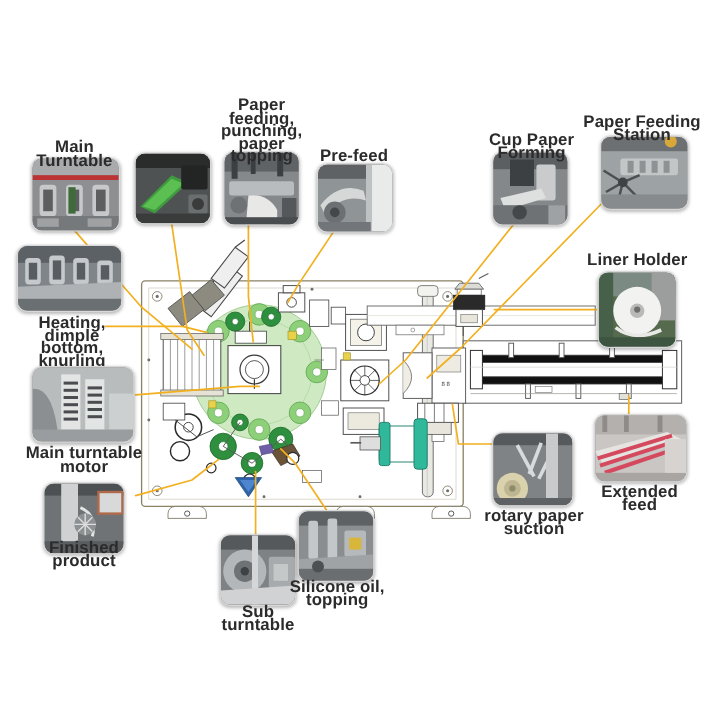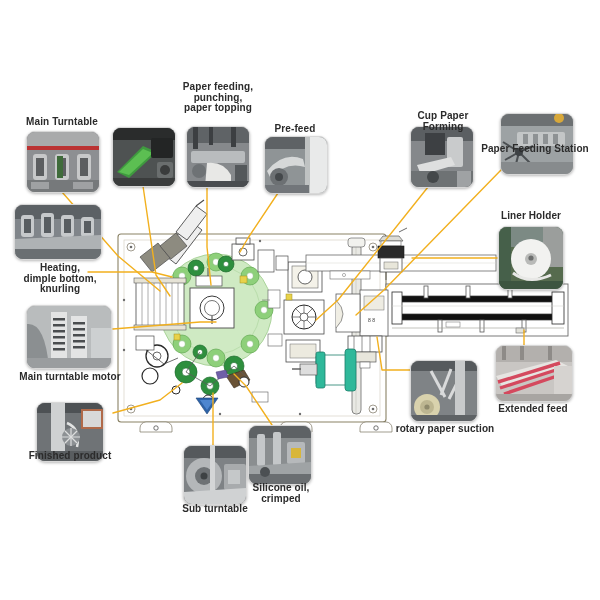--- a/index.html
+++ b/index.html
@@ -15,21 +15,21 @@
     border-radius:9px;
     border:1px solid #d8d8d8;
     box-shadow:0 1px 3px rgba(0,0,0,.28);
     overflow:hidden;
     background:#9a9a9a;
   }
   .thumb .ph{position:absolute;left:0;top:0;right:0;bottom:0;}
 
   .cap{
     position:absolute;
-    font-size:10px;
+    font-size:14px;
     font-weight:bold;
     color:#2b2b2b;
     line-height:10.5px;
     text-align:center;
     letter-spacing:.1px;
     white-space:pre-line;
   }
 
   
   #machine{position:absolute;left:0;top:0;width:600px;height:600px;}
@@ -408,21 +408,21 @@
         <path d="M18 38 L2 28"></path>
           <path d="M18 38 L4 46"></path>
           <path d="M18 38 L14 54"></path>
           <path d="M18 38 L30 50"></path>
           <path d="M18 38 L32 32"></path>
       </g>
       <circle cx="18" cy="38" r="4" fill="#3e4245"></circle>
       <rect y="48" width="72" height="12" fill="#878b8d"></rect>
     </svg>
   </div>
-  <div class="cap" style="left:480px;top:96px;width:110px;margin-top:48px;">Paper Feeding Station</div>
+  <div class="cap" style="left:480px;top:96px;width:110px;">Paper Feeding Station</div>
 
   <div class="thumb" style="left:498px;top:226px;width:64px;height:62px;">
     <svg class="ph" viewBox="0 0 64 62" preserveAspectRatio="none">
       <rect width="64" height="62" fill="#566b4e"></rect>
       <rect x="0" y="0" width="64" height="20" fill="#7c8a84"></rect>
       <rect x="0" y="0" width="12" height="62" fill="#46604a"></rect>
       <rect x="44" y="0" width="20" height="40" fill="#9b9e9c"></rect>
       <circle cx="32" cy="32" r="20" fill="#f2f2f0"></circle>
       <circle cx="32" cy="32" r="6" fill="#b9bab8"></circle>
       <circle cx="32" cy="31" r="2.6" fill="#6d6f6e"></circle>
@@ -525,21 +525,21 @@
           <rect x="24" y="6" width="8" height="34" rx="2"></rect>
         </g>
       <rect x="38" y="16" width="18" height="22" fill="#b6b9bb" rx="2"></rect>
       <rect x="42" y="22" width="10" height="10" fill="#d8b63a"></rect>
       <path d="M0 40 L62 36 L62 48 L0 52 Z" fill="#9fa3a5"></path>
       <rect y="48" width="62" height="10" fill="#6a6e71"></rect>
       <circle cx="16" cy="46" r="5" fill="#4c5053"></circle>
     </svg>
   </div>
   <div class="cap" style="left:240px;top:483px;width:82px;">Silicone oil,
-crimped</div>
+topping</div>
 
   <div class="thumb" style="left:410px;top:360px;width:66px;height:60px;">
     <svg class="ph" viewBox="0 0 66 60" preserveAspectRatio="none">
       <rect width="66" height="60" fill="#7f8386"></rect>
       <rect width="66" height="10" fill="#565a5d"></rect>
       <g stroke="#d9dadb" stroke-width="3" fill="none">
         <path d="M20 10 L34 36"></path>
           <path d="M40 8 L30 34"></path>
           <path d="M50 14 L38 38"></path>
       </g>

